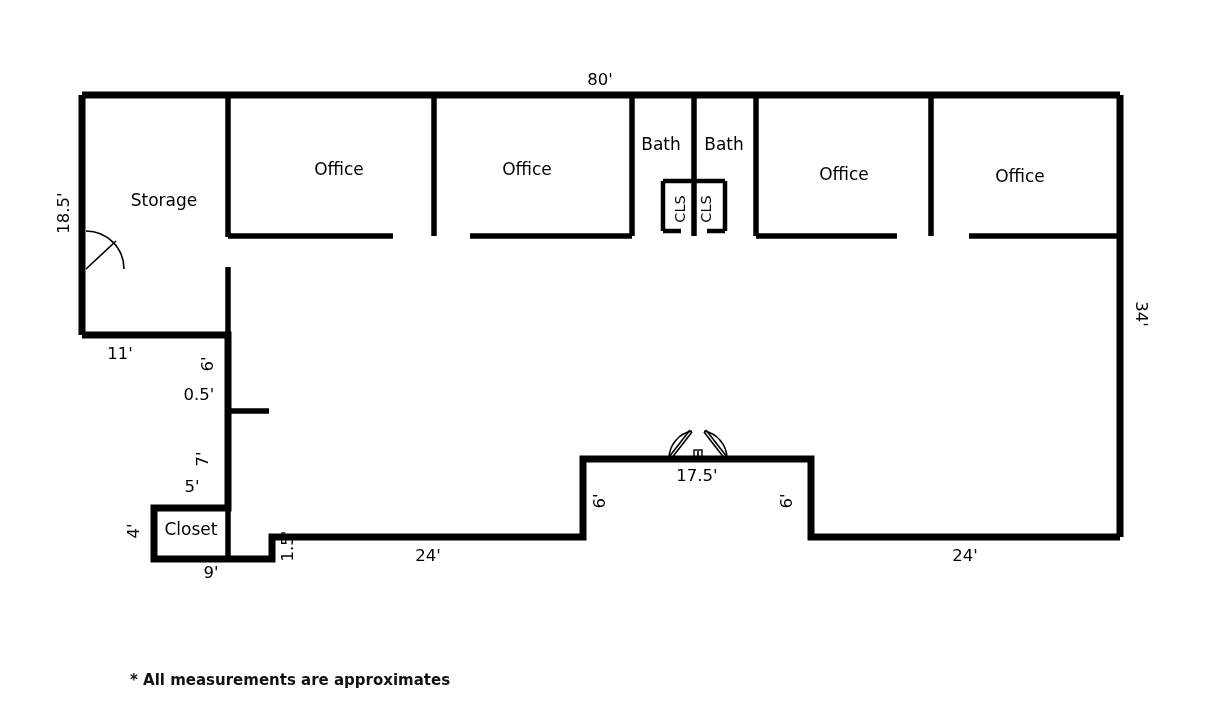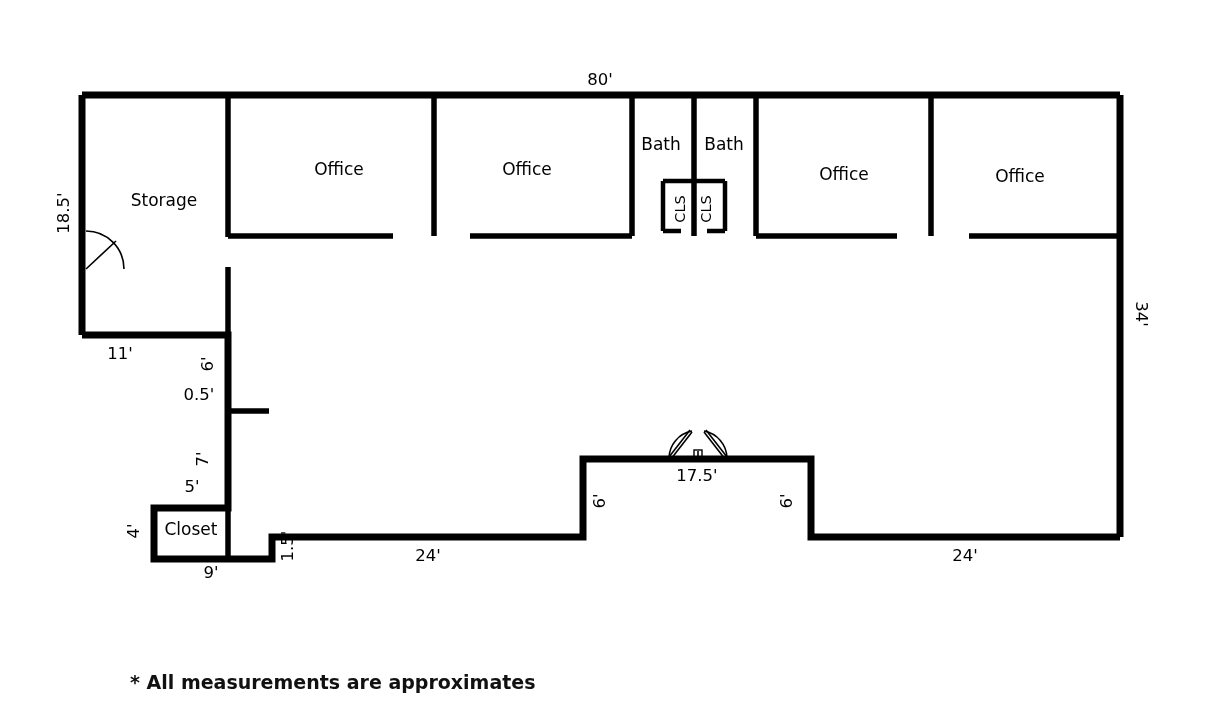--- a/index.html
+++ b/index.html
@@ -61,21 +61,21 @@
   .cls-label {
     font-family: "DejaVu Sans", sans-serif;
     font-size: 14.5px;
     fill: #000000;
     text-anchor: middle;
     dominant-baseline: middle;
   }
   .footnote {
     position: absolute;
     font-family: "DejaVu Sans", sans-serif;
-    font-size: 19px;
+    font-size: 15px;
     font-weight: bold;
     color: #111111;
     white-space: nowrap;
   }
 </style>
 </head>
 <body>
 
 <div id="floorplan-root">
 

